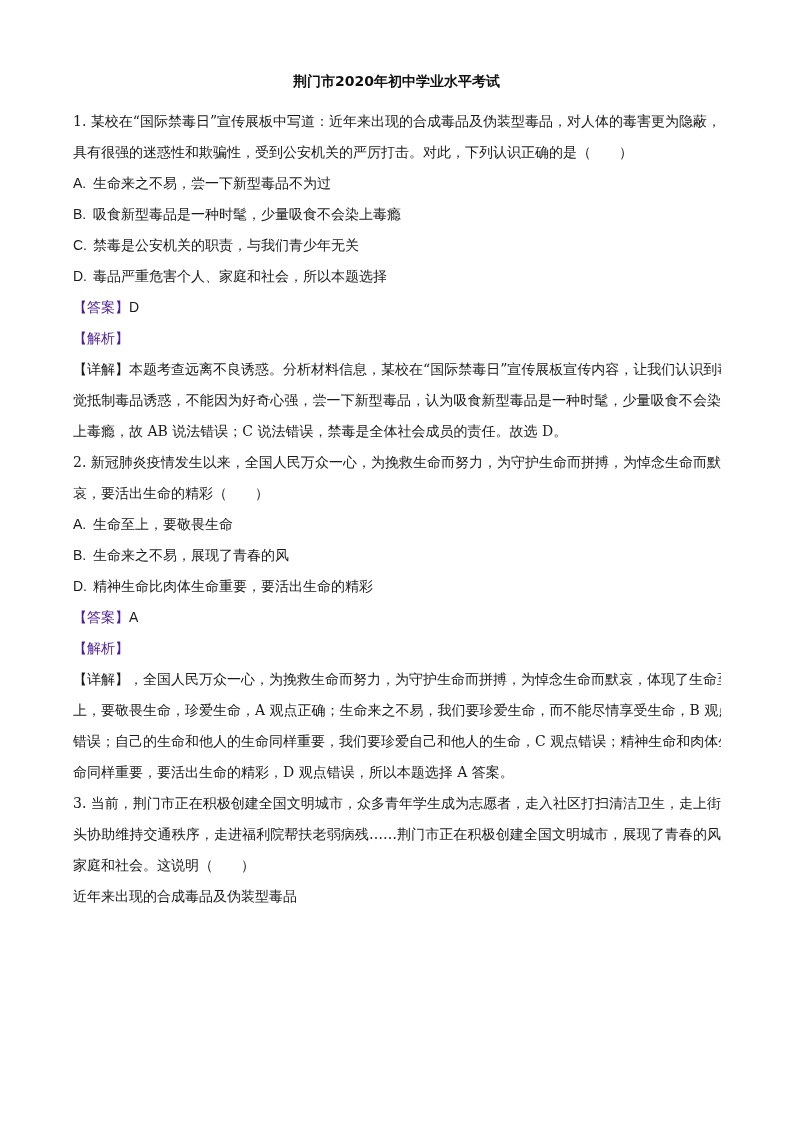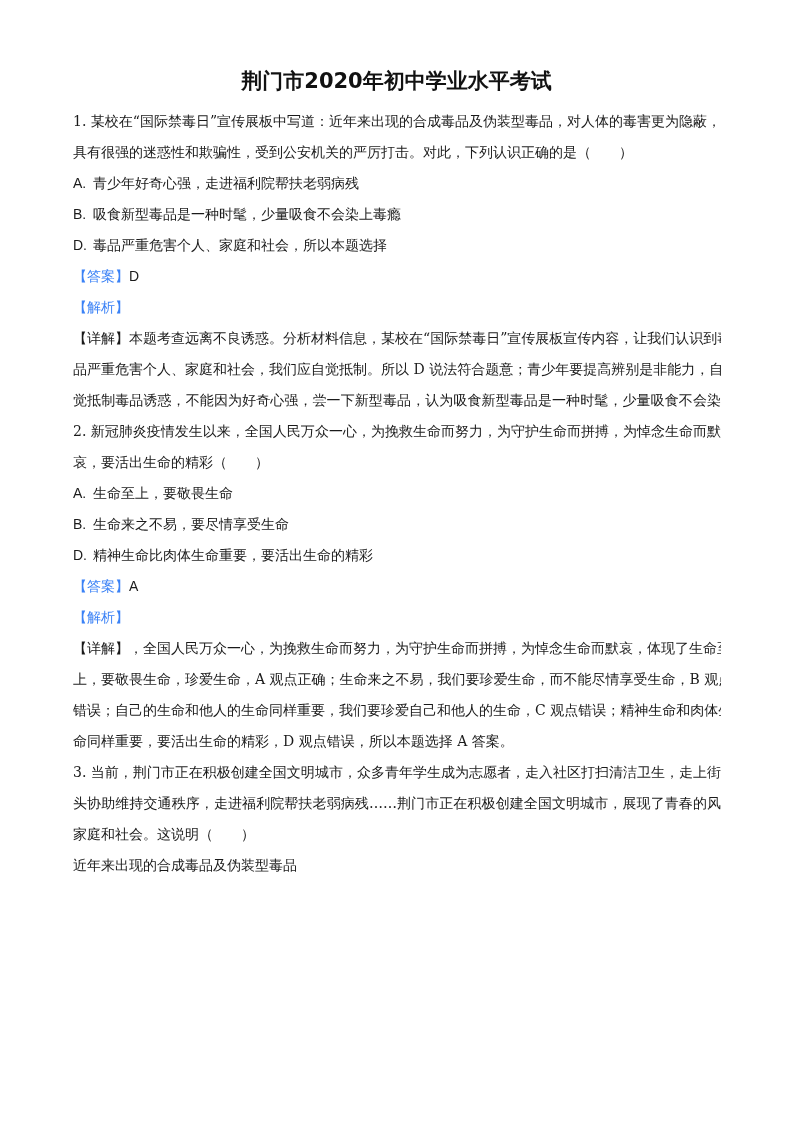--- a/index.html
+++ b/index.html
@@ -23,21 +23,21 @@
       background: #fff;
     }
     .title {
       position: absolute;
       top: 66px;
       left: 0;
       width: 793px;
       text-align: center;
       font-family: "DejaVu Sans", "Liberation Sans", sans-serif;
       font-weight: bold;
-      font-size: 21px;
+      font-size: 14px;
       line-height: 30px;
       color: #111;
     }
     .content {
       position: absolute;
       left: 73px;
       top: 106px;
       width: 648px;
     }
     .line {
@@ -47,21 +47,21 @@
       white-space: nowrap;
       overflow: hidden;
       text-align: justify;
       text-align-last: justify;
     }
     .line.left {
       text-align: left;
       text-align-last: left;
     }
     .blue {
-      color: #3b82f6;
+      color: #4c1d95;
       margin-top: 20px;
     }
     .opt-letter {
       font-family: "Liberation Sans", sans-serif;
       display: inline-block;
       width: 20px;
     }
     .ans-val {
       font-family: "Liberation Sans", sans-serif;
       color: #1a1a1a;
@@ -73,51 +73,54 @@
 <div class="page">
   <div class="title">荆门市2020年初中学业水平考试</div>
 
   <div class="content">
 
     <div>
       <div class="line">1. 某校在“国际禁毒日”宣传展板中写道：近年来出现的合成毒品及伪装型毒品，对人体的毒害更为隐蔽，</div>
       <div class="line left">具有很强的迷惑性和欺骗性，受到公安机关的严厉打击。对此，下列认识正确的是（　　）</div>
 
       <div class="line left">
-        <span class="opt-letter">A.</span><span>青少年好奇心强，走进福利院帮扶老弱病残</span>
+        <span class="opt-letter">A.</span><span>生命来之不易，尝一下新型毒品不为过</span>
       </div>
       <div class="line left">
         <span class="opt-letter">B.</span><span>吸食新型毒品是一种时髦，少量吸食不会染上毒瘾</span>
+      </div>
+      <div class="line left">
+        <span class="opt-letter">C.</span><span>禁毒是公安机关的职责，与我们青少年无关</span>
       </div>
       <div class="line left">
         <span class="opt-letter">D.</span><span>毒品严重危害个人、家庭和社会，所以本题选择</span>
       </div>
 
       <div class="line left">
         <span class="blue">【答案】</span><span class="ans-val">D</span>
       </div>
       <div class="line left">
         <span class="blue">【解析】</span>
       </div>
 
       <div class="line">【详解】本题考查远离不良诱惑。分析材料信息，某校在“国际禁毒日”宣传展板宣传内容，让我们认识到毒</div>
-      <div class="line">品严重危害个人、家庭和社会，我们应自觉抵制。所以 D 说法符合题意；青少年要提高辨别是非能力，自</div>
       <div class="line">觉抵制毒品诱惑，不能因为好奇心强，尝一下新型毒品，认为吸食新型毒品是一种时髦，少量吸食不会染</div>
+      <div class="line left">上毒瘾，故 AB 说法错误；C 说法错误，禁毒是全体社会成员的责任。故选 D。</div>
 
     </div>
 
     <div>
       <div class="line">2. 新冠肺炎疫情发生以来，全国人民万众一心，为挽救生命而努力，为守护生命而拼搏，为悼念生命而默</div>
       <div class="line left">哀，要活出生命的精彩（　　）</div>
 
       <div class="line left">
         <span class="opt-letter">A.</span><span>生命至上，要敬畏生命</span>
       </div>
       <div class="line left">
-        <span class="opt-letter">B.</span><span>生命来之不易，要尽情享受生命</span>
+        <span class="opt-letter">B.</span><span>生命来之不易，展现了青春的风</span>
       </div>
       <div class="line left">
         <span class="opt-letter">D.</span><span>精神生命比肉体生命重要，要活出生命的精彩</span>
       </div>
 
       <div class="line left">
         <span class="blue">【答案】</span><span class="ans-val">A</span>
       </div>
       <div class="line left">
         <span class="blue">【解析】</span>

